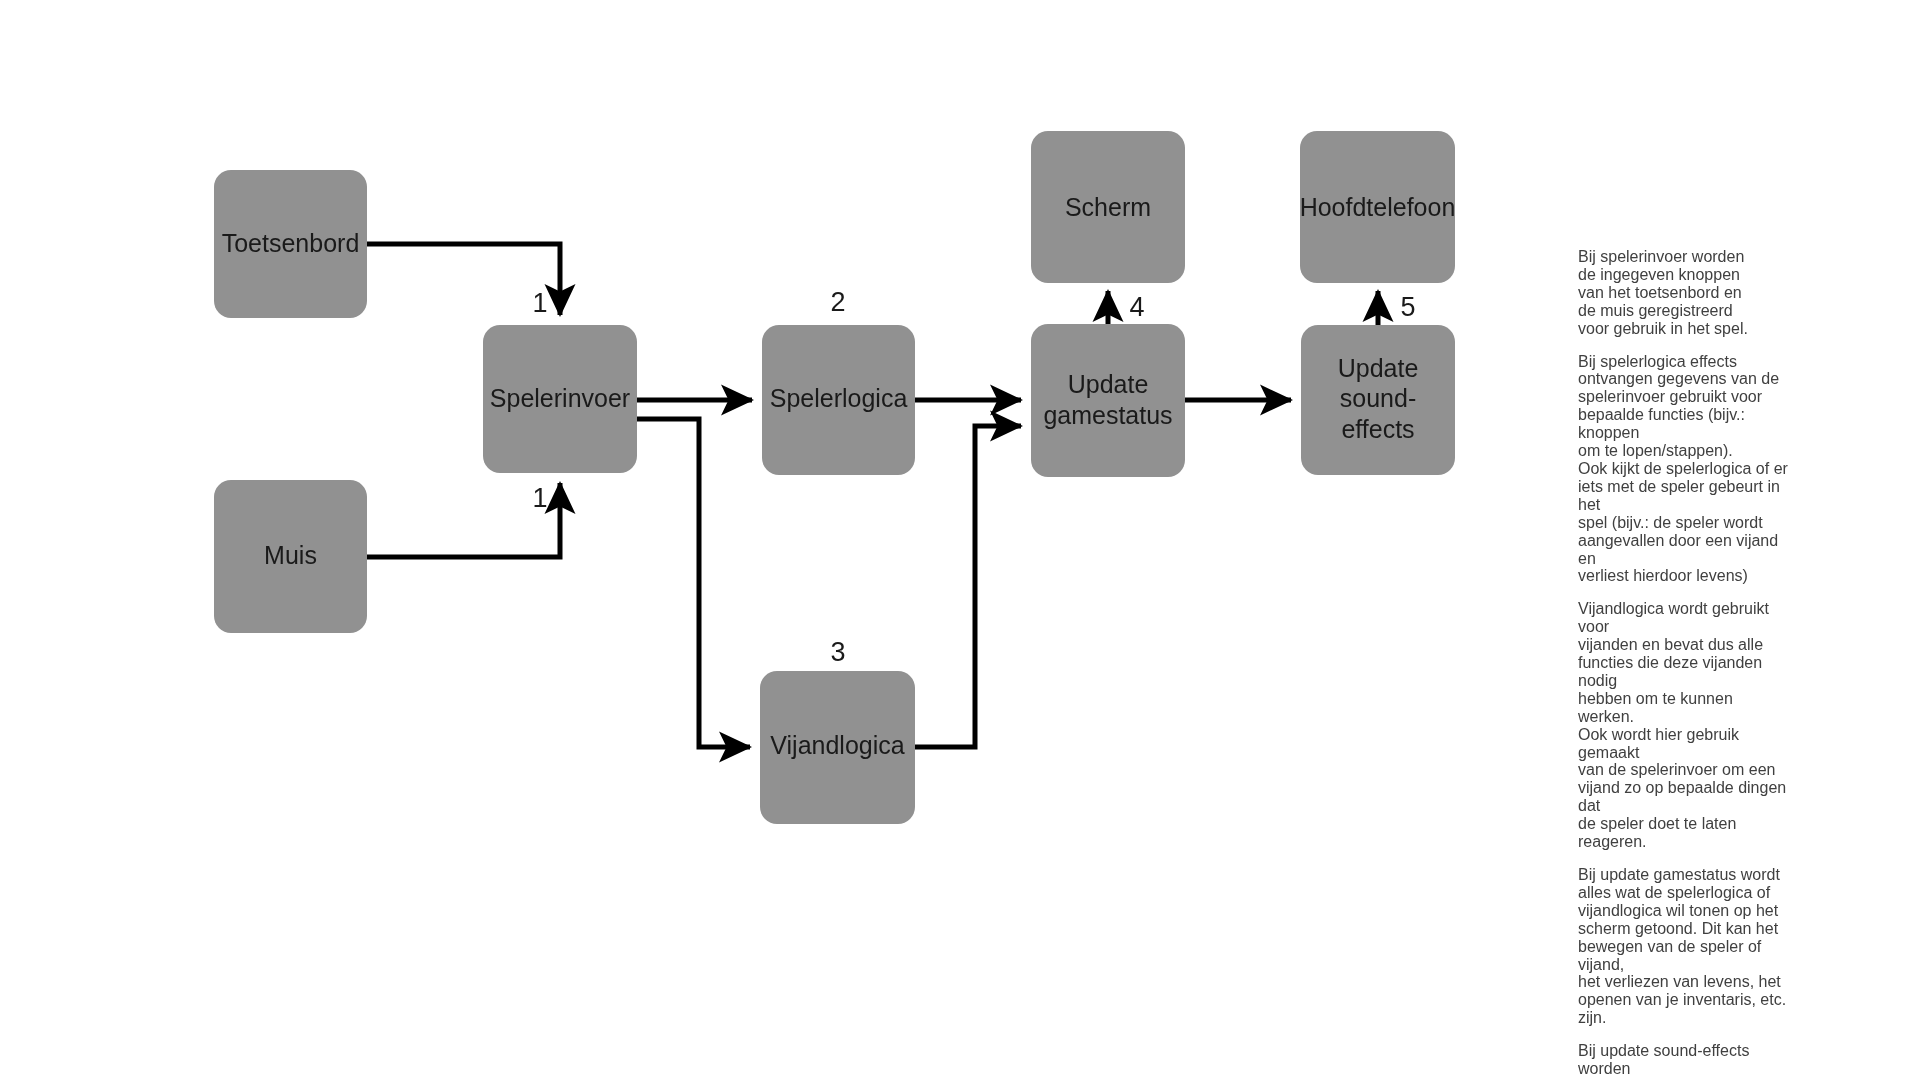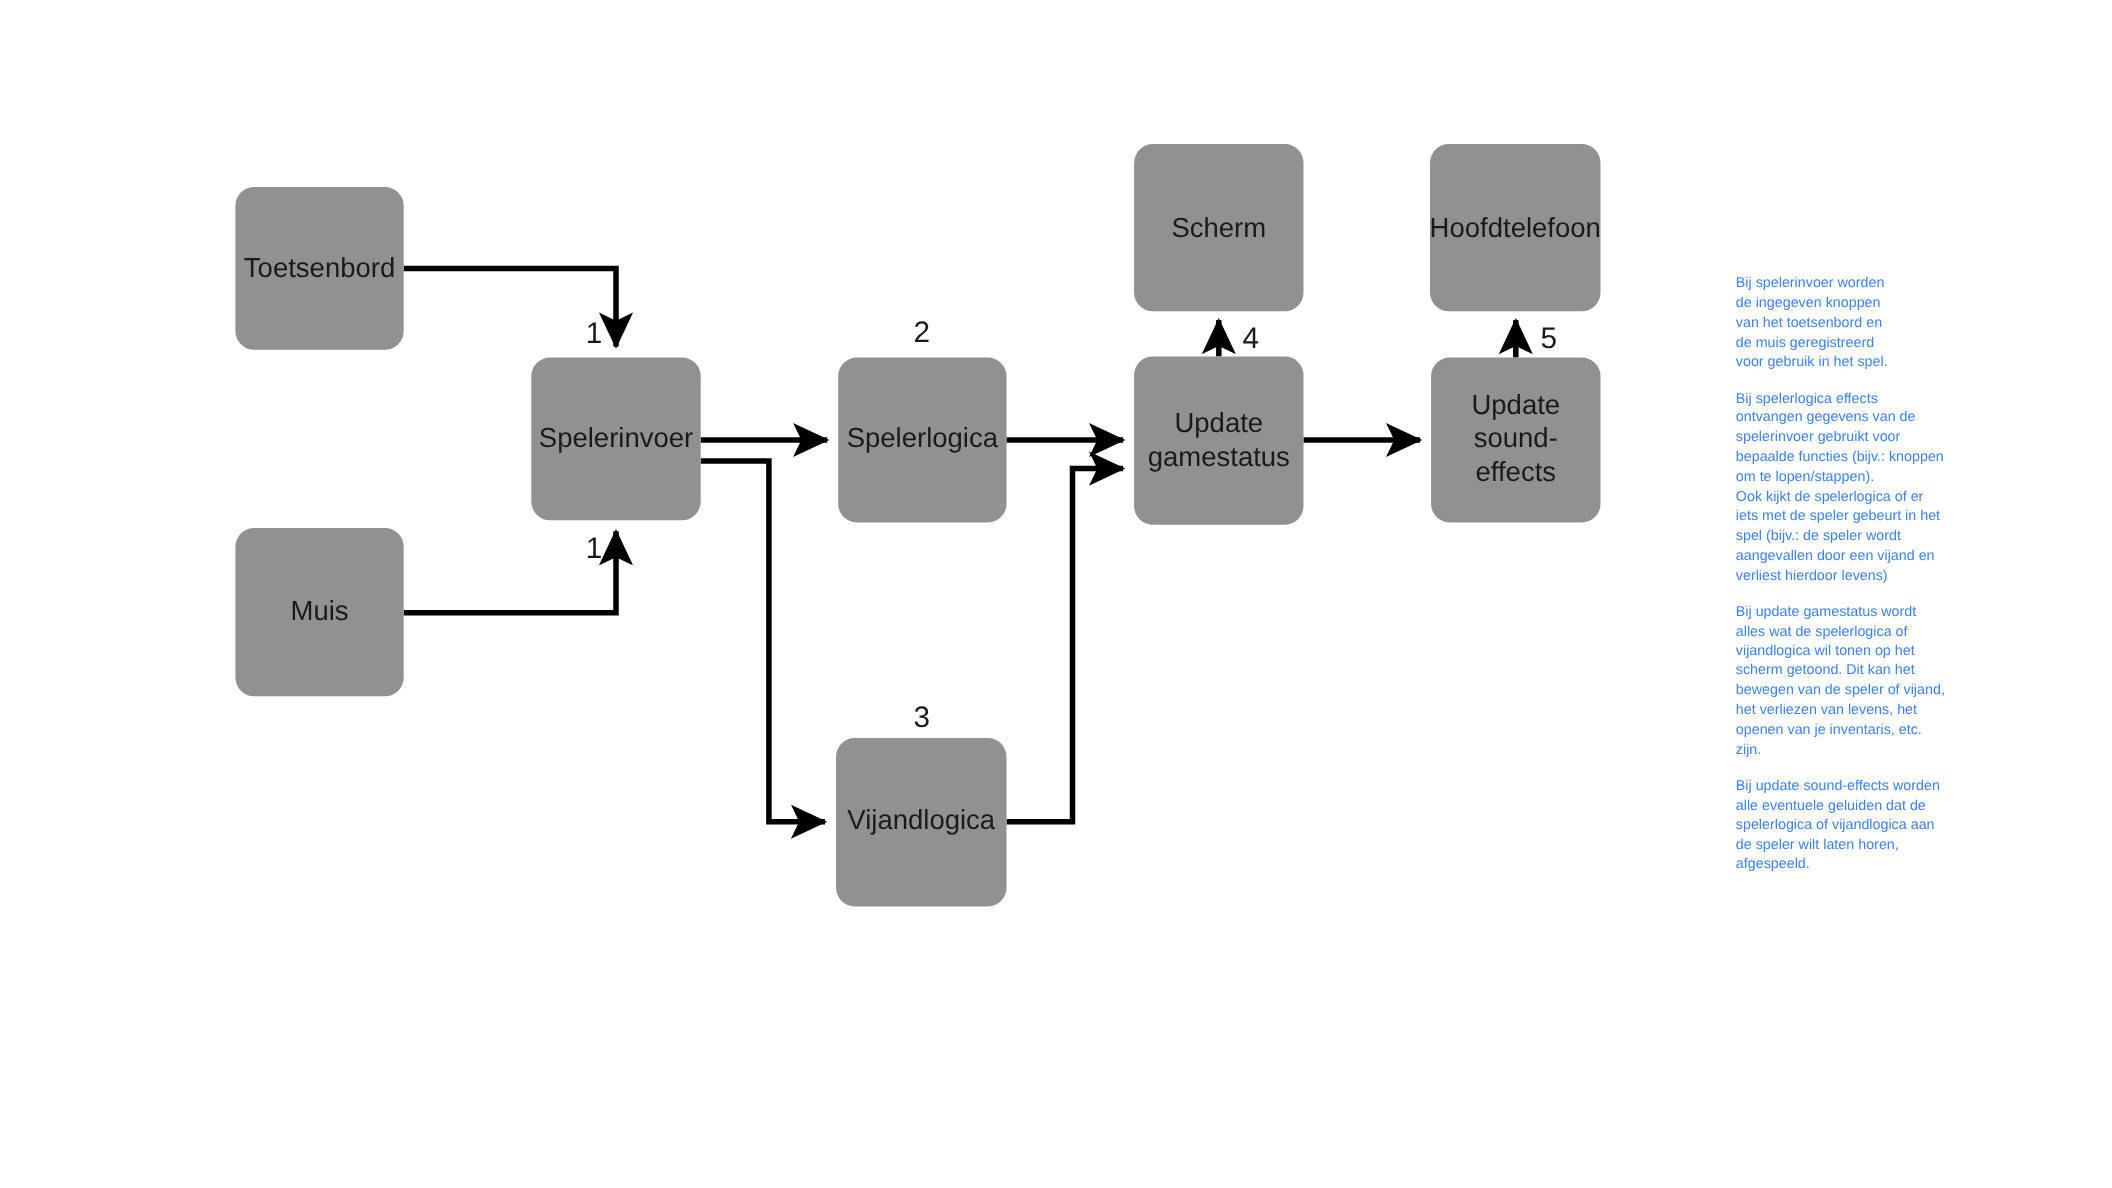--- a/index.html
+++ b/index.html
@@ -46,23 +46,23 @@
     dominant-baseline: middle;
   }
   .notes {
     position: absolute;
     left: 1578px;
     top: 248px;
     width: 215px;
   }
   .note-para {
     font-family: "Liberation Sans", sans-serif;
-    font-size: 13px;
+    font-size: 16px;
     line-height: 17.9px;
-    color: #3b82f6;
+    color: #404040;
     margin: 0 0 15px 0;
     white-space: pre-line;
   }
   .note-para:last-child { margin-bottom: 16px; }
 </style>
 </head>
 <body>
 
 <svg id="canvas" viewBox="0 0 1920 1080">
   <defs>
@@ -163,20 +163,28 @@
   <p class="note-para">Bij spelerlogica effects
 ontvangen gegevens van de
 spelerinvoer gebruikt voor
 bepaalde functies (bijv.: knoppen
 om te lopen/stappen).
 Ook kijkt de spelerlogica of er
 iets met de speler gebeurt in het
 spel (bijv.: de speler wordt
 aangevallen door een vijand en
 verliest hierdoor levens)</p>
+  <p class="note-para">Vijandlogica wordt gebruikt voor
+vijanden en bevat dus alle
+functies die deze vijanden nodig
+hebben om te kunnen werken.
+Ook wordt hier gebruik gemaakt
+van de spelerinvoer om een
+vijand zo op bepaalde dingen dat
+de speler doet te laten reageren.</p>
   <p class="note-para">Bij update gamestatus wordt
 alles wat de spelerlogica of
 vijandlogica  wil tonen op het
 scherm getoond. Dit kan het
 bewegen van de speler of vijand,
 het verliezen van levens, het
 openen van je inventaris, etc.
 zijn.</p>
   <p class="note-para">Bij update sound-effects worden
 alle eventuele geluiden dat de

